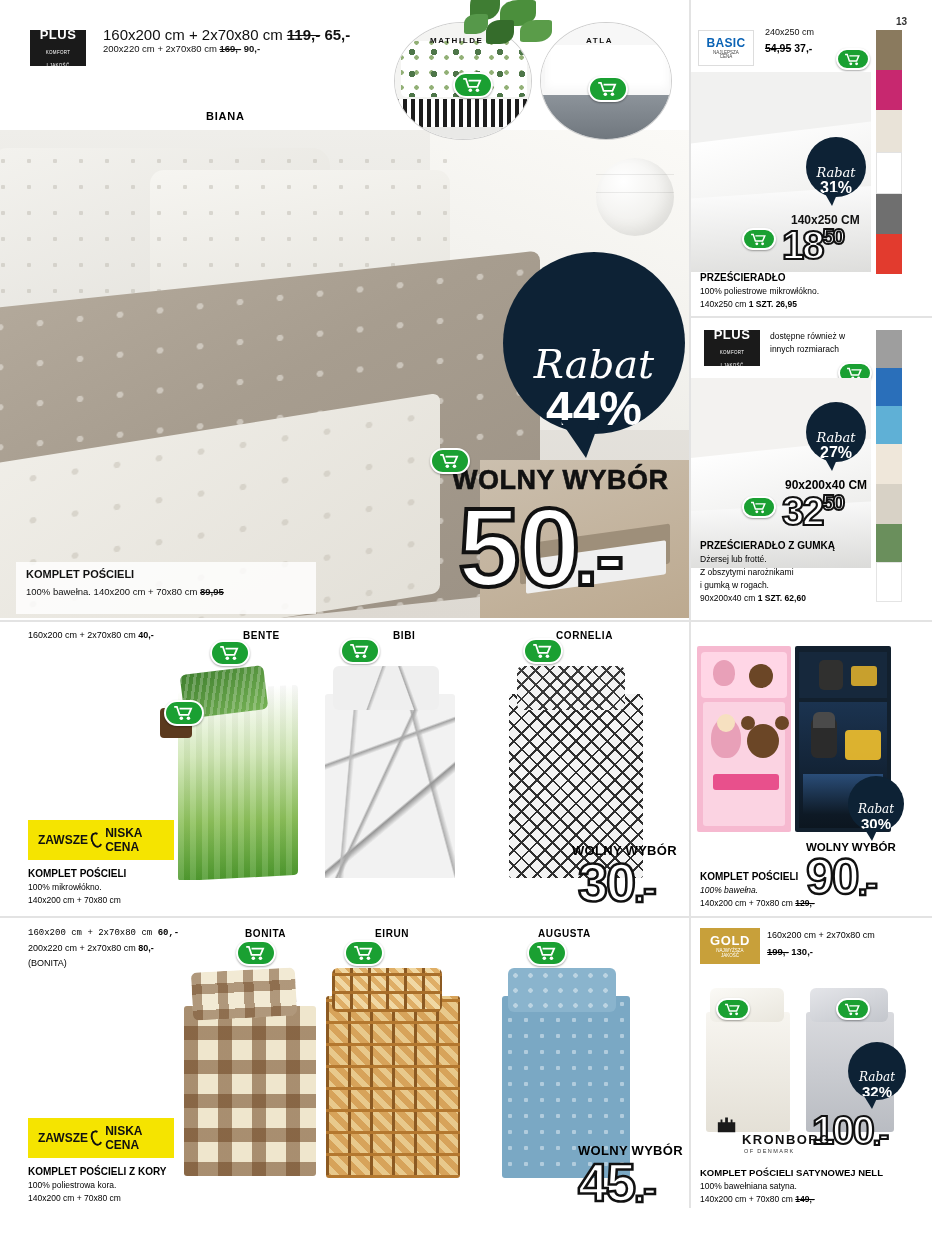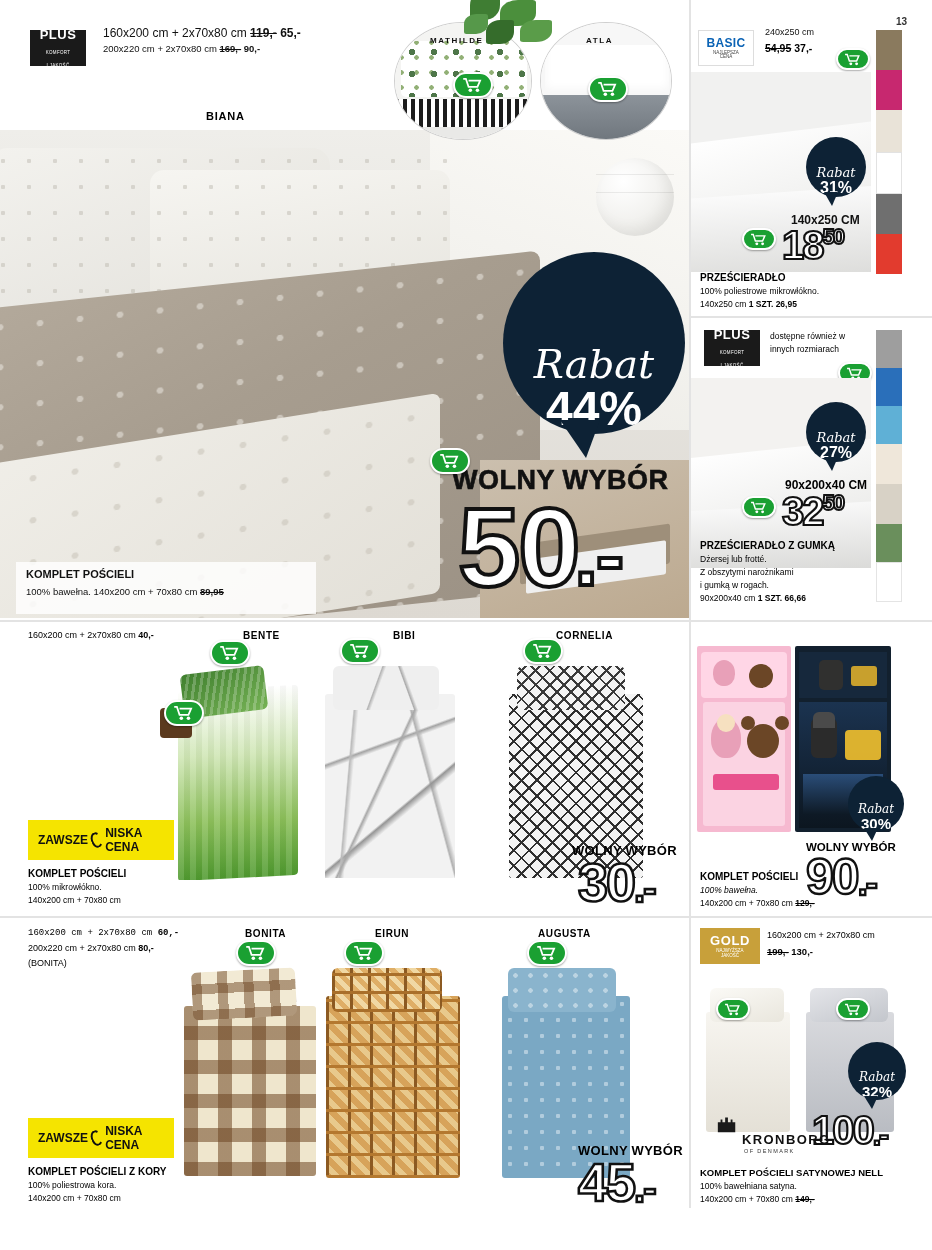--- a/index.html
+++ b/index.html
@@ -146,21 +146,21 @@
   </div>
 
   <div class="abs" style="left:30px; top:30px;">
     <div class="plus-logo">
       <div class="t1">PLUS</div>
       <div class="t2">KOMFORT</div>
       <div class="t3">I JAKOŚĆ</div>
     </div>
   </div>
 
-  <div class="abs" style="left:103px; top:26px; font-size:12px; color:#111;">
+  <div class="abs" style="left:103px; top:26px; font-size:15px; color:#111;">
     <span>160x200 cm + 2x70x80 cm</span>
     <span class="bold strike">119,-</span>
     <span class="bold">65,-</span>
   </div>
   <div class="abs" style="left:103px; top:43px; font-size:9.5px; color:#111;">
     <span>200x220 cm + 2x70x80 cm</span>
     <span class="bold strike">169,-</span>
     <span class="bold">90,-</span>
   </div>
 
@@ -365,21 +365,21 @@
     <span class="price-big" style="font-size:22px; line-height:22px; color:#fff; -webkit-text-stroke:2px #111;">50</span>
   </div>
 
   <div class="abs bold" style="left:700px; top:540px; font-size:10px;">PRZEŚCIERADŁO Z GUMKĄ</div>
   <div class="abs" style="left:700px; top:554px; font-size:8.5px;">Dżersej lub frotté.</div>
   <div class="abs" style="left:700px; top:567px; font-size:8.5px;">Z obszytymi narożnikami</div>
   <div class="abs" style="left:700px; top:580px; font-size:8.5px;">i gumką w rogach.</div>
   <div class="abs" style="left:700px; top:593px; font-size:8.5px;">
     <span>90x200x40 cm</span>
     <span class="bold">1 SZT.</span>
-    <span class="bold">66,66</span>
+    <span class="bold">62,60</span>
   </div>
 
   <div class="abs" style="left:28px; top:630px; font-size:9px;">
     <span>160x200 cm + 2x70x80 cm</span>
     <span class="bold">40,-</span>
   </div>
 
   <div class="abs bold" style="left:243px; top:630px; font-size:10px; letter-spacing:.6px;">BENTE</div>
   <div class="abs bold" style="left:393px; top:630px; font-size:10px; letter-spacing:.6px;">BIBI</div>
   <div class="abs bold" style="left:556px; top:630px; font-size:10px; letter-spacing:.6px;">CORNELIA</div>

